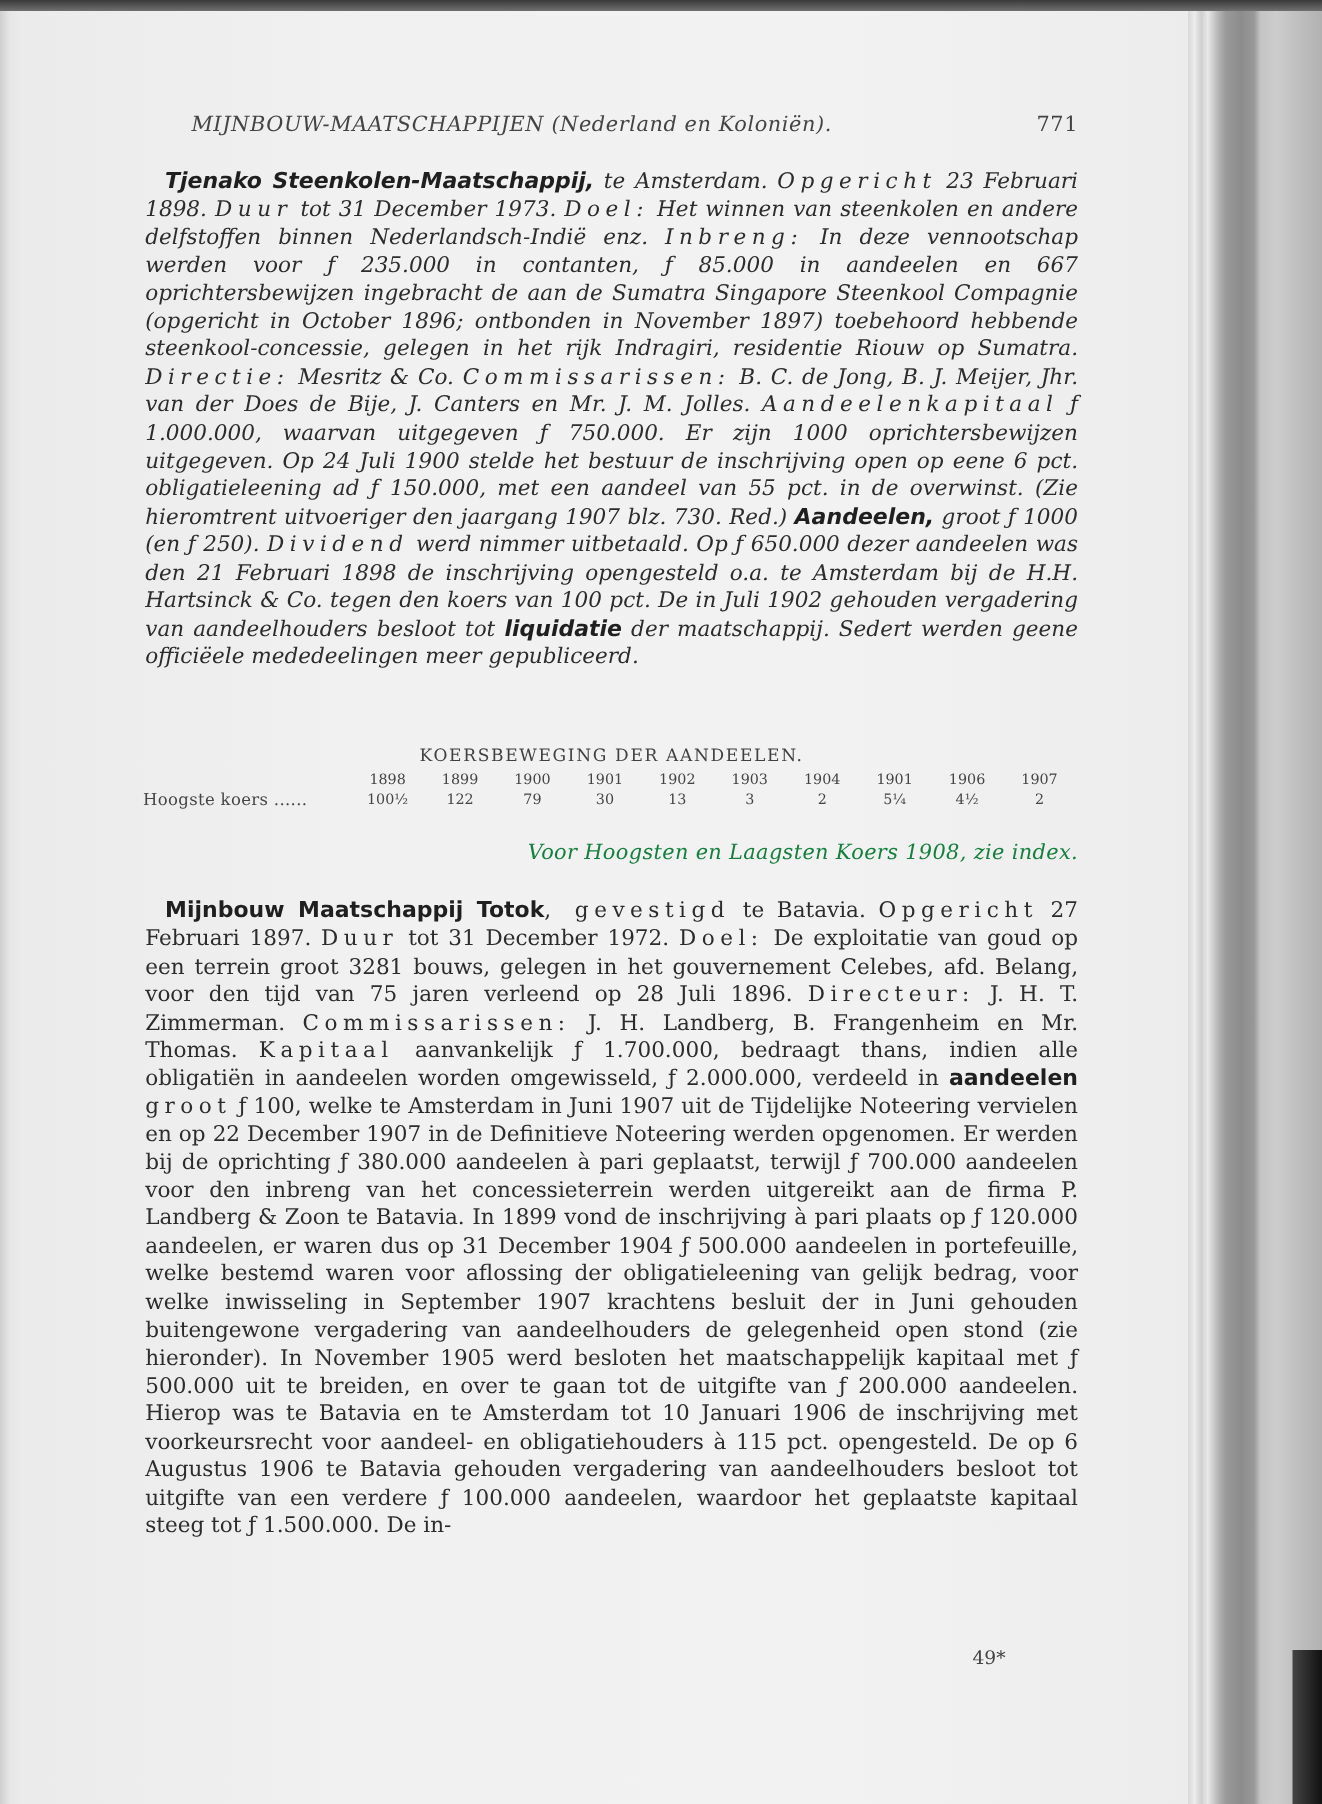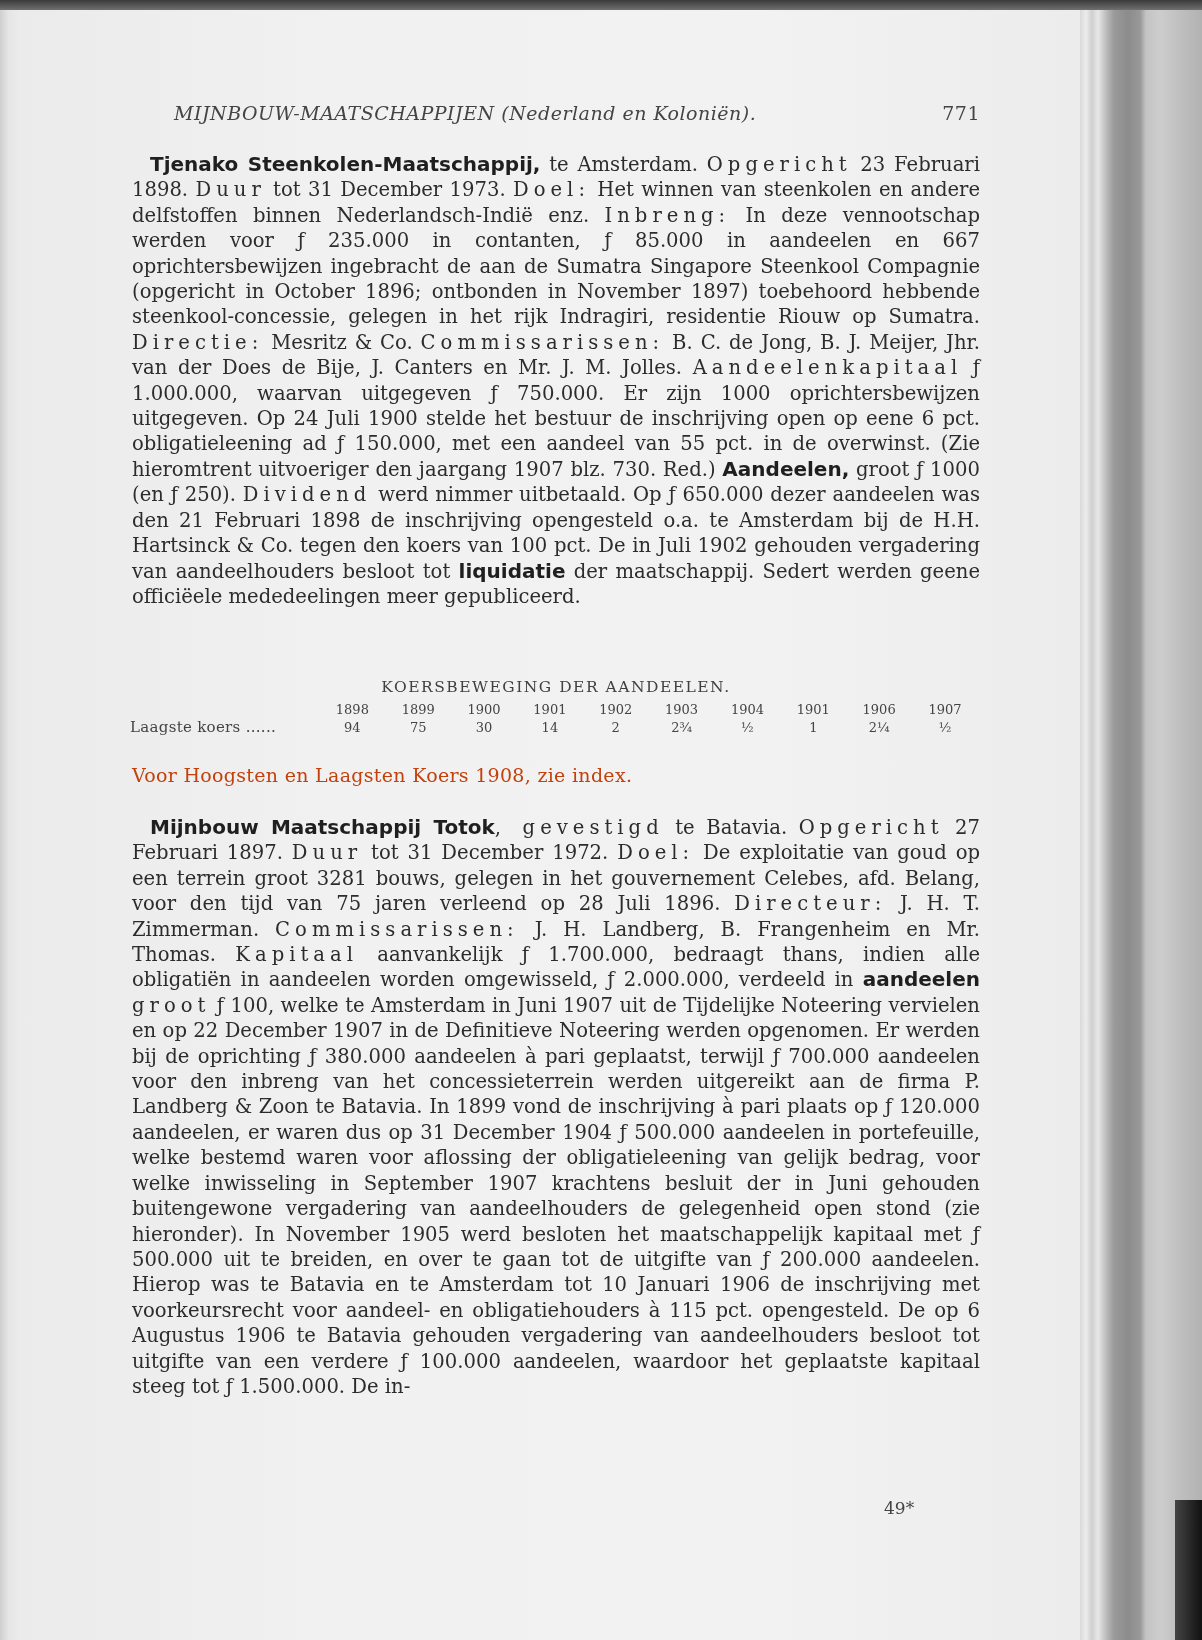--- a/index.html
+++ b/index.html
@@ -23,35 +23,35 @@
     background: linear-gradient(to right, #444, #111); }
 
   .content { position: absolute; left: 132px; top: 0; width: 848px; color: #2a2a2a; }
 
   .running-head { position: absolute; top: 102px; left: 42px; width: 806px;
     font-style: italic; font-size: 19px; color: #444; letter-spacing: 0.5px; }
   .running-head .pg { position: absolute; right: 0; top: 0; font-style: normal; text-align: right; }
 
   .para { position: absolute; left: 0; width: 848px; font-size: 19.6px; line-height: 25.4px;
     text-align: justify; color: #2c2c2c; }
-  .para1 { top: 152px; }
+  .para1 { top: 152px; font-style: italic; }
   .para2 { top: 815px; }
   .para p { margin: 0; text-indent: 18px; }
   .bold-sans { font-family: "DejaVu Sans", sans-serif; font-weight: bold; font-size: 20px; color: #1f1f1f; }
   .spaced { letter-spacing: 5px; }
 
   .table-title { position: absolute; top: 678px; left: 0; width: 848px; text-align: center;
     font-size: 15.5px; letter-spacing: 1.5px; color: #404040; }
   table.koers { position: absolute; top: 700px; left: -2px; border-collapse: collapse;
     font-size: 13px; color: #444; }
   table.koers td, table.koers th { padding: 0; height: 18px; font-weight: normal; text-align: center; }
   table.koers .lbl { text-align: left; width: 190px; font-size: 15px; letter-spacing: 0.3px; }
   table.koers .yc { width: 66px; }
-  .footnote { position: absolute; top: 764px; left: 0; width: 848px; text-align: left;
-    font-size: 19px; color: #c2410c; letter-spacing: 0.3px; }
+  .footnote { position: absolute; top: 764px; left: 0; width: 848px; text-align: right;
+    font-size: 19px; color: #15803d; letter-spacing: 0.3px; font-style: italic; }
   .page-sig { position: absolute; top: 1498px; left: 752px; font-size: 17px; color: #444; }
 </style>
 </head>
 <body>
 
 <div class="topbar"></div>
 <div class="leftedge"></div>
 <div class="page"></div>
 <div class="edges"></div>
 <div class="edges-dark"></div>
@@ -77,31 +77,31 @@
       <th class="yc">1900</th>
       <th class="yc">1901</th>
       <th class="yc">1902</th>
       <th class="yc">1903</th>
       <th class="yc">1904</th>
       <th class="yc">1901</th>
       <th class="yc">1906</th>
       <th class="yc">1907</th>
     </tr>
     <tr>
-      <td class="lbl">Laagste koers ......</td>
-      <td>94</td>
-      <td>75</td>
+      <td class="lbl">Hoogste koers ......</td>
+      <td>100½</td>
+      <td>122</td>
+      <td>79</td>
       <td>30</td>
-      <td>14</td>
+      <td>13</td>
+      <td>3</td>
       <td>2</td>
-      <td>2¾</td>
-      <td>½</td>
-      <td>1</td>
-      <td>2¼</td>
-      <td>½</td>
+      <td>5¼</td>
+      <td>4½</td>
+      <td>2</td>
     </tr>
   </tbody>
     </table>
   <div class="footnote">Voor Hoogsten en Laagsten Koers 1908, zie index.</div>
 
   <div class="para para2">
     <p><span class="bold-sans">Mijnbouw Maatschappij Totok</span><span class="spaced">, gevestigd</span><span> te Batavia. </span><span class="spaced">Opgericht</span><span> 27 Februari 1897. </span><span class="spaced">Duur</span><span> tot 31 December 1972. </span><span class="spaced">Doel:</span><span> De exploitatie van goud op een terrein groot 3281 bouws, gelegen in het gouvernement Celebes, afd. Belang, voor den tijd van 75 jaren verleend op 28 Juli 1896. </span><span class="spaced">Directeur:</span><span> J. H. T. Zimmerman. </span><span class="spaced">Commissarissen:</span><span> J. H. Landberg, B. Frangenheim en Mr. Thomas. </span><span class="spaced">Kapitaal</span><span> aanvankelijk ƒ 1.700.000, bedraagt thans, indien alle obligatiën in aandeelen worden omgewisseld, ƒ 2.000.000, verdeeld in </span><span class="bold-sans">aandeelen</span><span class="spaced"> groot</span><span> ƒ 100, welke te Amsterdam in Juni 1907 uit de Tijdelijke Noteering vervielen en op 22 December 1907 in de Definitieve Noteering werden opgenomen. Er werden bij de oprichting ƒ 380.000 aandeelen à pari geplaatst, terwijl ƒ 700.000 aandeelen voor den inbreng van het concessieterrein werden uitgereikt aan de firma P. Landberg &amp; Zoon te Batavia. In 1899 vond de inschrijving à pari plaats op ƒ 120.000 aandeelen, er waren dus op 31 December 1904 ƒ 500.000 aandeelen in portefeuille, welke bestemd waren voor aflossing der obligatieleening van gelijk bedrag, voor welke inwisseling in September 1907 krachtens besluit der in Juni gehouden buitengewone vergadering van aandeelhouders de gelegenheid open stond (zie hieronder). In November 1905 werd besloten het maatschappelijk kapitaal met ƒ 500.000 uit te breiden, en over te gaan tot de uitgifte van ƒ 200.000 aandeelen. Hierop was te Batavia en te Amsterdam tot 10 Januari 1906 de inschrijving met voorkeursrecht voor aandeel- en obligatiehouders à 115 pct. opengesteld. De op 6 Augustus 1906 te Batavia gehouden vergadering van aandeelhouders besloot tot uitgifte van een verdere ƒ 100.000 aandeelen, waardoor het geplaatste kapitaal steeg tot ƒ 1.500.000. De in-</span></p>
   </div>
 
   <div class="page-sig">49*</div>

